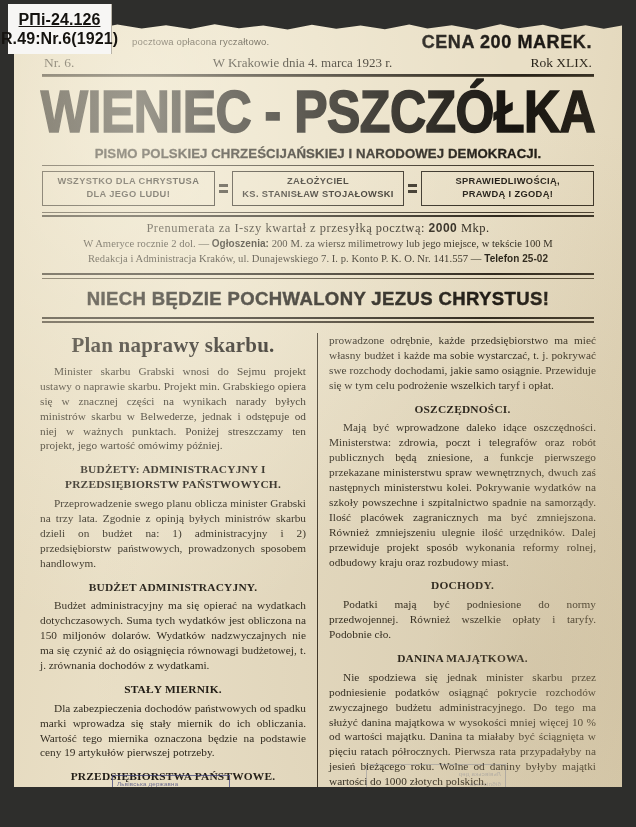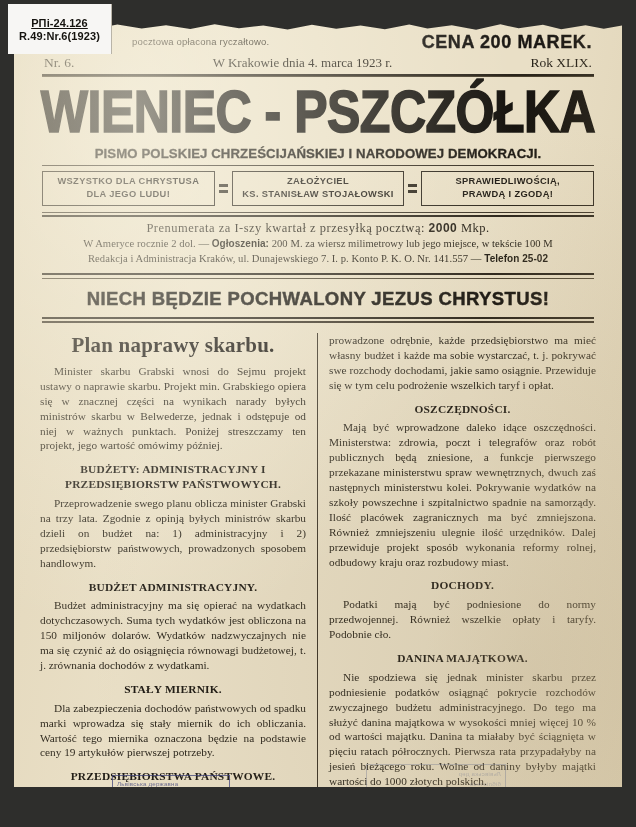--- a/index.html
+++ b/index.html
@@ -39,21 +39,21 @@
   }
   .page-inner { position: relative; z-index: 2; padding: 14px 26px 0 26px; }
 
   
   #cat-label {
     position: absolute; left: 8px; top: 4px; width: 104px; height: 50px;
     background: #f7f6f4; border-right: 1px solid #b9b4a8;
     z-index: 6; display: flex; flex-direction: column;
     align-items: center; justify-content: center; gap: 1px;
     font-family: "Liberation Sans", sans-serif;
-    font-size: 11px; font-weight: 700; color: #15130f; letter-spacing: .1px;
+    font-size: 16px; font-weight: 700; color: #15130f; letter-spacing: .1px;
   }
   #cat-label .l1 { text-decoration: underline; }
 
   
   .toprow {
     position: relative; display: flex; align-items: baseline;
     font-family: "Liberation Sans", sans-serif;
     font-size: 9.5px; color: #30291c; letter-spacing: .2px;
     height: 16px;
   }
@@ -285,14 +285,14 @@
 
   <div class="stamp" id="stamp-bleed">
     <div>Львівська дер</div>
     <div>бібліотека</div>
 
   </div>
 </div>
 
 <div id="cat-label">
   <span class="l1">РПі-24.126</span>
-  <span class="l2">R.49:Nr.6(1923)</span>
+  <span class="l2">R.49:Nr.6(1921)</span>
 </div>
 
 </body></html>

